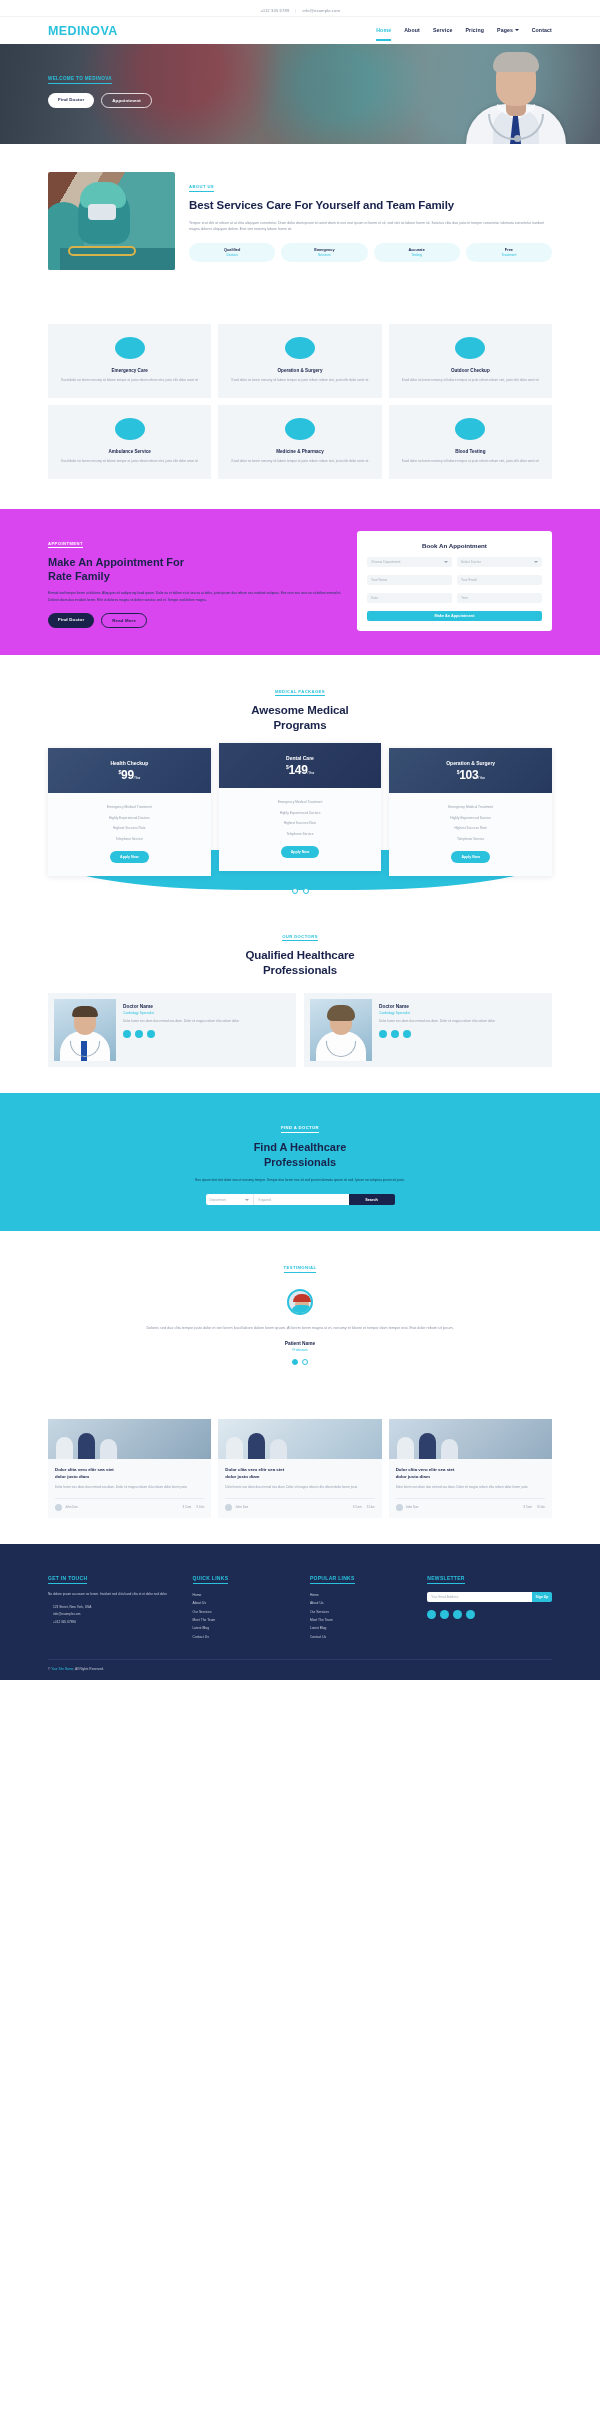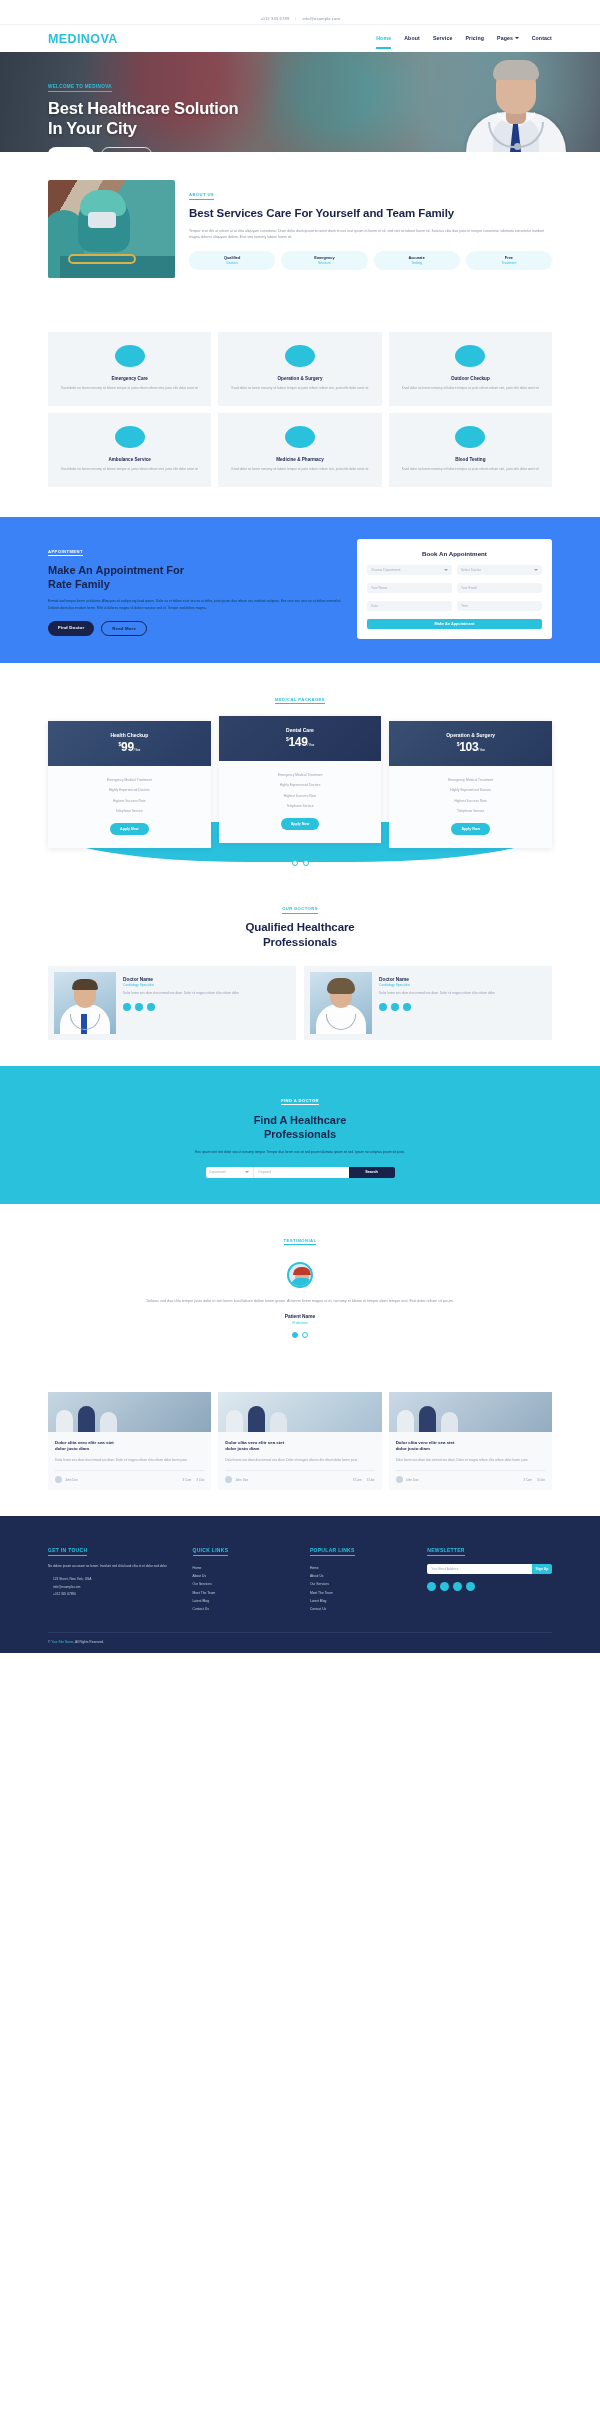--- a/index.html
+++ b/index.html
@@ -3,21 +3,21 @@
 <meta charset="utf-8">
 <style>
   * { margin:0; padding:0; box-sizing:border-box; }
   html,body { width:600px; }
   body {
     font-family:"Liberation Sans", sans-serif;
     background:#ffffff;
     color:#4a5568;
     -webkit-font-smoothing:antialiased;
   }
-  .page { width:600px; margin:12px auto; position:relative; overflow:hidden; }
+  .page { width:600px; margin:4px auto; position:relative; overflow:hidden; }
 
   
   .topbar { height:13px; background:#ffffff; display:flex; align-items:center; justify-content:center; border-bottom:1px solid #f0f2f5; }
   .topbar .inner { display:flex; align-items:center; gap:6px; font-size:4.2px; color:#8a93a3; letter-spacing:.1px; }
   .topbar .sep { color:#c9cfda; }
 
   
   .nav { height:27px; background:#fff; display:flex; align-items:center; padding:0 48px; justify-content:space-between; }
   .brand { font-size:12.5px; font-weight:bold; color:#2ac1dd; letter-spacing:.4px; }
   .menu { display:flex; align-items:center; gap:13px; }
@@ -82,21 +82,21 @@
 
   
   .services { padding:14px 48px 30px; }
   .svc-grid { display:grid; grid-template-columns:repeat(3,1fr); gap:7px; margin-top:16px; }
   .svc-card { background:#f2f5f8; padding:13px 9px 14px; text-align:center; }
   .svc-ico { width:30px; height:22px; background:#2ac1dd; border-radius:50%; margin:0 auto 9px; }
   .svc-card h3 { font-size:4.6px; font-weight:bold; color:#19224a; }
   .svc-card p { font-size:3.2px; line-height:1.85; color:#98a1b0; margin-top:5px; }
 
   
-  .appt { background:#3b82f6; padding:22px 48px 24px; display:flex; gap:14px; }
+  .appt { background:#d946ef; padding:22px 48px 24px; display:flex; gap:14px; }
   .appt-left { flex:1; }
   .appt-left .sec-eyebrow { color:#fff; border-color:#fff; }
   .appt-left h2 { color:#19224a; margin-top:6px; font-size:11px; line-height:1.3; font-weight:bold;}
   .appt-left p { font-size:3.3px; line-height:1.9; color:#123a53; margin-top:7px; }
   .appt-btns { display:flex; gap:7px; margin-top:10px; }
   .btn-dark { background:#19224a; color:#fff; }
   .btn-ghost-d { background:transparent; color:#19224a; border:1px solid #19224a; }
   .appt-card { width:195px; flex:none; background:#fff; border-radius:3px; padding:11px 10px 10px; }
   .appt-card h3 { text-align:center; font-size:6.2px; font-weight:bold; color:#19224a; }
   .frow { display:flex; gap:5px; margin-top:8px; }
@@ -238,24 +238,20 @@
         <div class="collar"></div>
       <div class="tie"></div>
         <div class="neck"></div>
         <div class="head"></div>
         <div class="hair"></div>
       <div class="scope"></div>
         <div class="scope-b"></div>
     </div>
     <div class="hero-inner">
       <div class="eyebrow">WELCOME TO MEDINOVA</div>
-      <h1>
-        <span>Best Healthcare Solution</span><br>
-        <span>In Your City</span>
-      </h1>
       <div class="hero-btns">
         <div class="btn-pill btn-white">Find Doctor</div>
         <div class="btn-pill btn-ghost">Appointment</div>
       </div>
     </div>
   </div>
 
   <div class="about">
     <div class="about-img">
       <div class="surg2"></div>
@@ -369,20 +365,24 @@
             <span>Time</span>
           </div>
       </div>
       <div class="btn-book">Make An Appointment</div>
     </div>
   </div>
 
   <div class="pricing">
     <div class="center">
       <div class="sec-eyebrow">MEDICAL PACKAGES</div>
+      <h2 class="sec-title" style="margin-top:6px">
+        <span>Awesome Medical</span><br>
+        <span>Programs</span>
+      </h2>
     </div>
     <div class="blob"></div>
     <div class="price-grid">
       <div class="price-card">
         <div class="price-head ph1">
           <div class="pname">Health Checkup</div>
           <div class="pval"><sup>$</sup><span>99</span><sub>/ Year</sub></div>
         </div>
         <div class="price-body">
           <ul>

